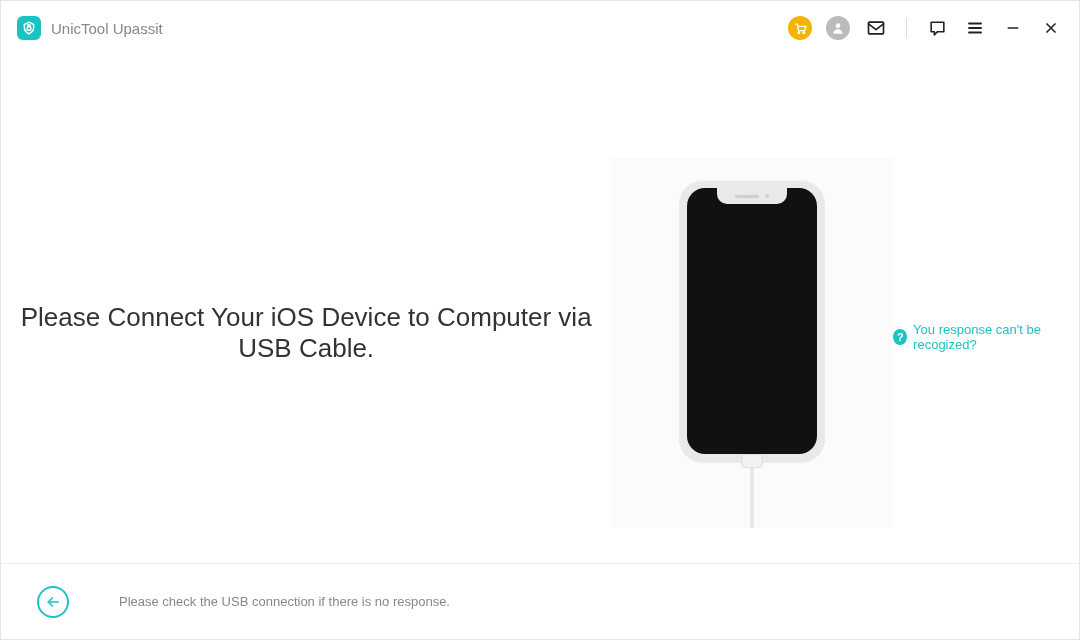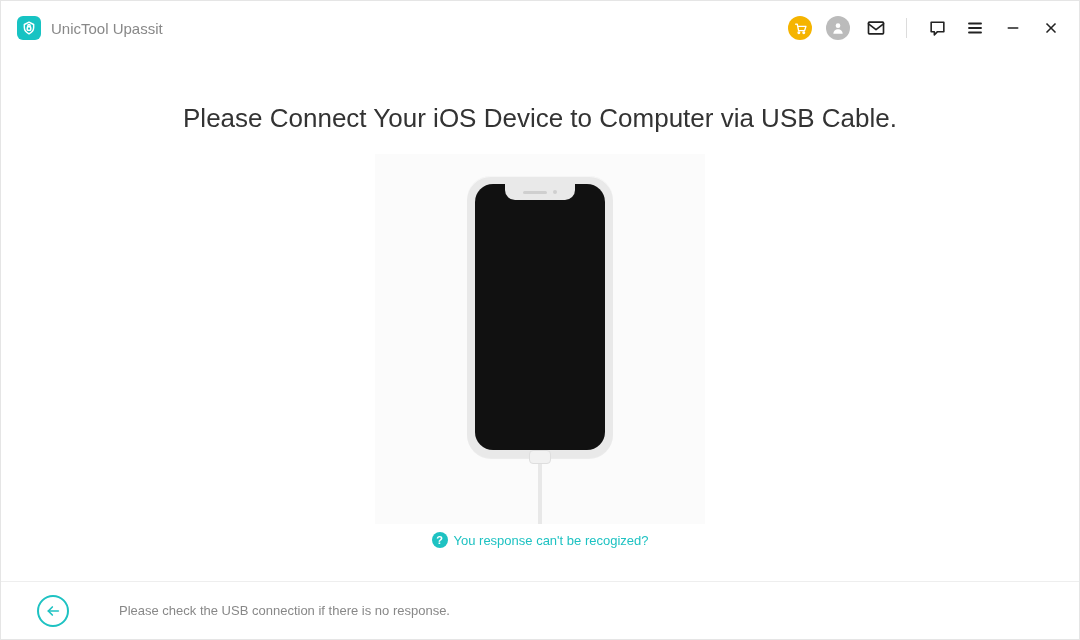--- a/index.html
+++ b/index.html
@@ -26,21 +26,21 @@
     width: 24px; height: 24px; border-radius: 50%; background: #f5b400;
     display: flex; align-items: center; justify-content: center;
   }
   .avatar {
     width: 24px; height: 24px; border-radius: 50%; background: #bbb;
     display: flex; align-items: center; justify-content: center;
   }
   .vsep { width: 1px; height: 20px; background: #dcdcdc; margin: 0 4px; }
   
   .main {
-    flex: 1; display: flex; flex-direction: column; align-items: center;
+    flex: 1; display: flex; flex-direction: row; align-items: center;
     padding-top: 48px;
   }
   .headline { font-size: 26px; font-weight: 400; color: #333; text-align: center; }
   .illus-wrap {
     margin-top: 20px; width: 330px; height: 370px; background: #fbfbfb;
     display: flex; flex-direction: column; align-items: center; justify-content: flex-start;
     padding-top: 22px; position: relative;
   }
   .phone {
     width: 146px; height: 282px; background: #e9e9e9; border-radius: 24px;
@@ -70,21 +70,21 @@
   .help-line {
     margin-top: 8px; display: flex; align-items: center; gap: 6px;
     color: #1ec2c2; font-size: 13px;
   }
   .help-q {
     width: 16px; height: 16px; border-radius: 50%; background: #1ec2c2; color: #fff;
     display: inline-flex; align-items: center; justify-content: center; font-size: 11px; font-weight: 700;
   }
   
   .footer {
-    height: 58px; border-top: 1px solid #eee; display: flex; align-items: center;
+    height: 76px; border-top: 1px solid #eee; display: flex; align-items: center;
     padding: 0 36px; gap: 50px;
   }
   .back-btn {
     width: 32px; height: 32px; border-radius: 50%; border: 2px solid #1ec2c2;
     display: flex; align-items: center; justify-content: center; cursor: pointer; color: #1ec2c2;
     background: #fff;
   }
   .footer-text { color: #888; font-size: 13px; }
 </style>
 </head>

